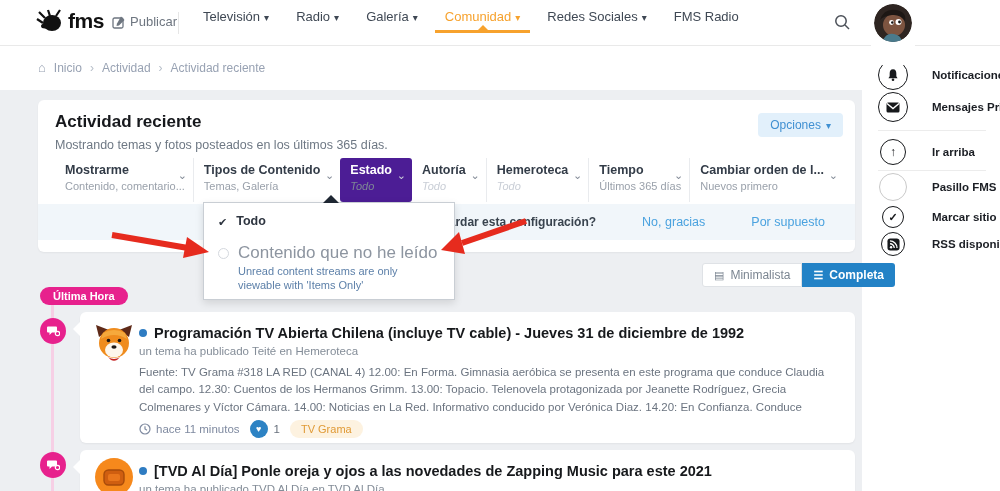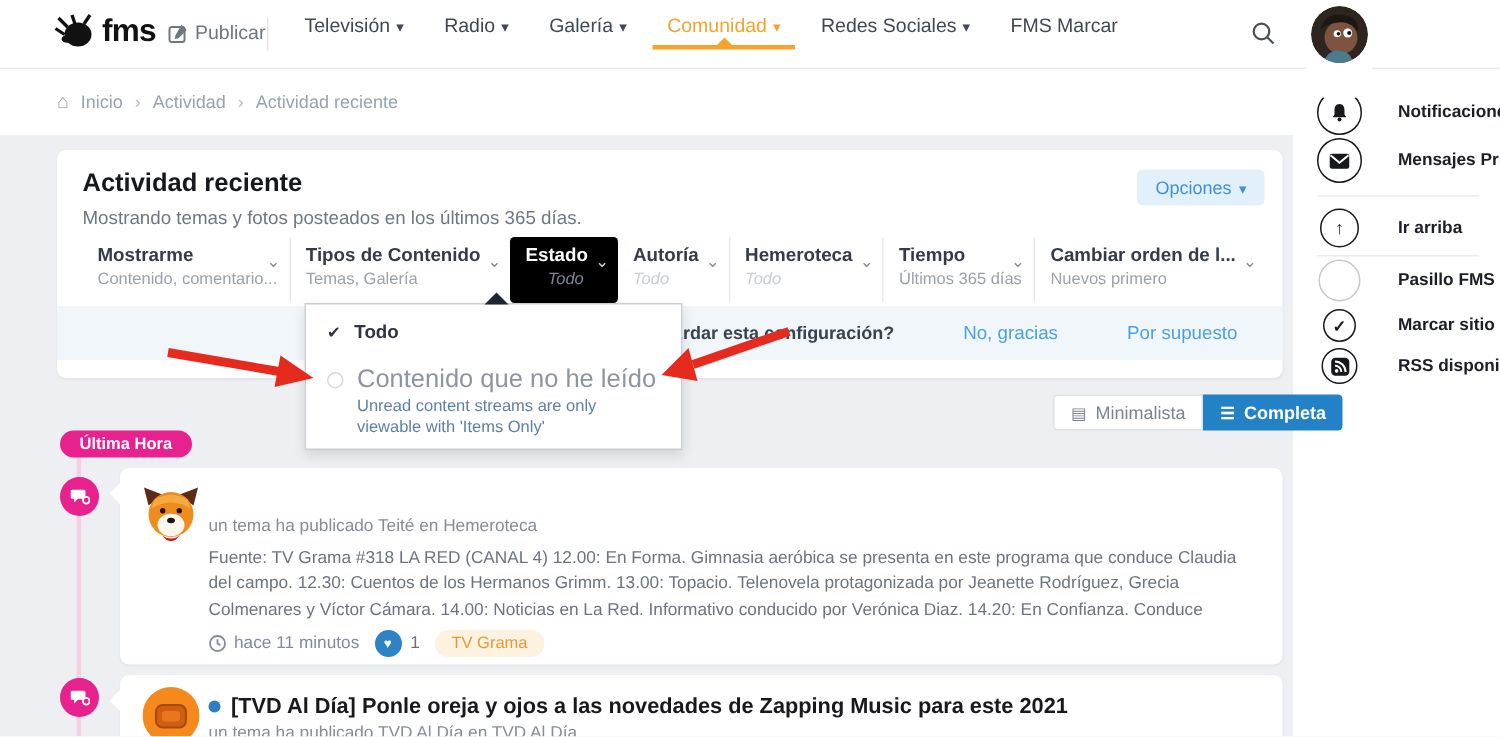--- a/index.html
+++ b/index.html
@@ -39,21 +39,21 @@
   .options-btn .caret::after { content:"▾"; font-size:10px; }
 
   .filter-bar { position:absolute; left:17px; top:58px; width:788px; height:44px; display:flex; }
   .filter { flex:1; border-left:1px solid #e9ebee; padding:5px 8px 0 10px; position:relative; cursor:pointer; }
   .filter:first-child { border-left:none; }
   .filter-label { font-size:12.5px; font-weight:700; color:#333c48; white-space:nowrap; overflow:hidden; display:block; padding-right:12px; }
   .filter .fchev { position:absolute; right:6px; top:7px; }
   .filter .fchev::after { content:"⌄"; font-size:11px; color:#828a96; }
   .filter-value { display:block; margin-top:3px; font-size:11px; color:#9aa1ab; white-space:nowrap; overflow:hidden; }
   .filter-value.italic { font-style:italic; color:#c9ced6; }
-  .filter.active { background:#000000; border-left:none; border-radius:3px;text-align:center; }
+  .filter.active { background:#4c1d95; border-left:none; border-radius:3px; }
   .filter.active + .filter { border-left:none; }
   .filter.active .filter-label { color:#fff; }
   .filter.active .fchev::after { color:#cdd2da; }
   .filter.active .filter-value { color:#7e8795; font-style:italic; }
 
   .save-row { position:absolute; left:0; top:104px; width:817px; height:36px; background:#f1f6fa; display:flex; align-items:center; justify-content:flex-end; gap:46px; padding-right:30px; }
   .save-q { font-size:12px; font-weight:700; color:#39434e; }
   .save-link { font-size:12.5px; color:#4aa2df; cursor:pointer; }
 
   
@@ -145,21 +145,21 @@
         </div>
       <div class="nav-link active">
           <span>Comunidad</span>
           <span class="caret"></span>
         </div>
       <div class="nav-link">
           <span>Redes Sociales</span>
           <span class="caret"></span>
         </div>
       <div class="nav-link">
-          <span>FMS Marcar</span>
+          <span>FMS Radio</span>
         </div>
     </div>
     <div class="search-btn">
       <svg width="17" height="17" viewBox="0 0 17 17">
         <circle cx="7" cy="7" r="5.2" fill="none" stroke="#4a4f57" stroke-width="1.5"></circle>
         <line x1="11" y1="11" x2="15" y2="15" stroke="#4a4f57" stroke-width="1.5"></line>
       </svg>
     </div>
   </div>
   <div class="avatar-notch"></div>
@@ -286,20 +286,24 @@
         <polygon points="4,14 1,2 14,7" fill="#5e2a18"></polygon>
         <polygon points="34,14 37,2 24,7" fill="#5e2a18"></polygon>
         <circle cx="19" cy="20" r="15" fill="#ef8c1e"></circle>
         <path d="M6 16 Q19 8 32 16 L30 10 Q19 4 8 10 Z" fill="#f6a93c"></path>
         <ellipse cx="19" cy="27" rx="9" ry="7.5" fill="#fdf6ec"></ellipse>
         <circle cx="13.5" cy="17.5" r="1.8" fill="#1d1714"></circle>
         <circle cx="24.5" cy="17.5" r="1.8" fill="#1d1714"></circle>
         <ellipse cx="19" cy="24" rx="2.6" ry="1.8" fill="#1d1714"></ellipse>
         <path d="M13 34 Q19 38 25 34 L22 37 Q19 38.5 16 37 Z" fill="#c42323"></path>
       </svg>
+    </div>
+    <div class="feed-title-row">
+      <span class="blue-dot"></span>
+      <span class="feed-title">Programación TV Abierta Chilena (incluye TV cable) - Jueves 31 de diciembre de 1992</span>
     </div>
     <div class="feed-byline">un tema ha publicado Teité en Hemeroteca</div>
     <div class="feed-body">Fuente: TV Grama #318 LA RED (CANAL 4) 12.00: En Forma. Gimnasia aeróbica se presenta en este programa que conduce Claudia del campo. 12.30: Cuentos de los Hermanos Grimm. 13.00: Topacio. Telenovela protagonizada por Jeanette Rodríguez, Grecia Colmenares y Víctor Cámara. 14.00: Noticias en La Red. Informativo conducido por Verónica Diaz. 14.20: En Confianza. Conduce Enrique Cueto. Hoy se presentan casos de psiquiatría y de asistencia social, además de invitados. 16.00: Esto es Súper Match. Programa...</div>
     <div class="feed-footer">
       <span class="ff-time">
         <svg width="12" height="12" viewBox="0 0 12 12">
           <circle cx="6" cy="6" r="5" fill="none" stroke="#7f8aa0" stroke-width="1.2"></circle>
           <path d="M6 3.2 V6 L8 7.2" fill="none" stroke="#7f8aa0" stroke-width="1.2"></path>
         </svg>
         <span>hace 11 minutos</span>

